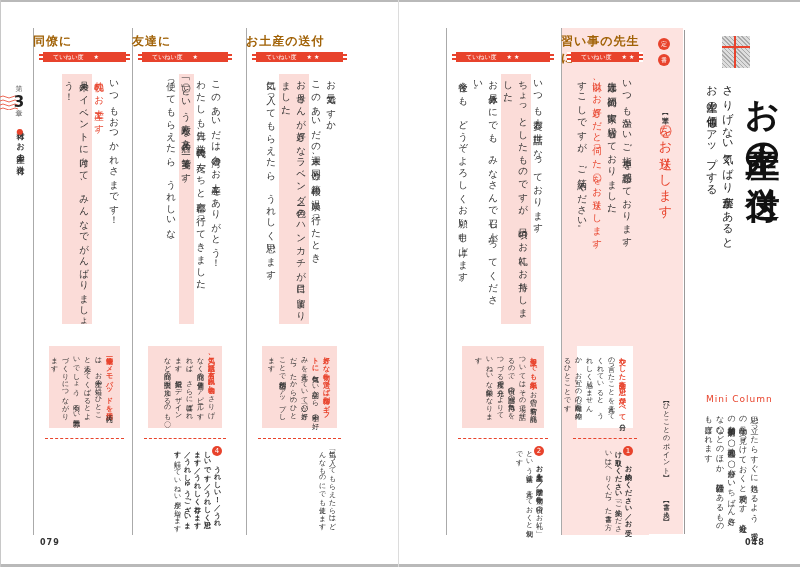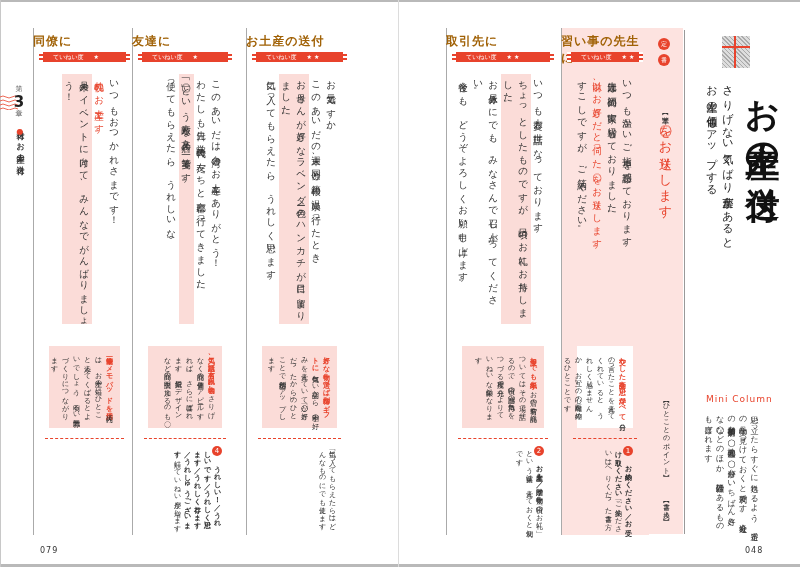--- a/index.html
+++ b/index.html
@@ -35,21 +35,21 @@
   .note { position: absolute; top: 318px; left: 16px; right: 16px; height: 82px; background: #fbdcd8; padding: 6px 6px; writing-mode: vertical-rl; font-family: "DejaVu Sans", sans-serif; font-size: 7px; line-height: 11px; color: #333; }
   .note .nt { color: #e8432c; font-weight: bold; }
   .dash { position: absolute; top: 410px; left: 12px; right: 12px; border-top: 1px dashed #e8432c; }
   .sub { position: absolute; top: 418px; right: 16px; height: 84px; writing-mode: vertical-rl; font-family: "DejaVu Sans", sans-serif; font-size: 7px; line-height: 10px; color: #333; }
   .sub .badge { display: inline-block; width: 10px; height: 10px; border-radius: 50%; background: #e8432c; color: #fff; font-size: 7px; line-height: 10px; text-align: center; writing-mode: horizontal-tb; margin-bottom: 2px; }
   .sub .hdr { font-weight: bold; }
 
   .pink-col { background: #fde3e0; }
   .pink-col .note { background: #fff; }
 
-  .page-num { position: absolute; bottom: 12px; font-family: "DejaVu Sans", sans-serif; font-size: 8px; color: #333; letter-spacing: 1px; }
+  .page-num { position: absolute; bottom: 20px; font-family: "DejaVu Sans", sans-serif; font-size: 8px; color: #333; letter-spacing: 1px; font-weight: bold; }
 
   
   .teiban { position: absolute; left: 649px; top: 28px; width: 34px; height: 506px; background: #fde3e0; }
   .teiban .circle { position: absolute; left: 9px; width: 12px; height: 12px; border-radius: 50%; background: #e8432c; color: #fff; font-family: "DejaVu Sans", sans-serif; font-size: 6px; line-height: 12px; text-align: center; }
   .teiban .phrase { position: absolute; left: 7px; top: 82px; writing-mode: vertical-rl; font-size: 13px; color: #e8432c; letter-spacing: 1px; }
   .teiban .phrase .tag { font-size: 7px; color: #333; }
   .teiban .label { position: absolute; left: 12px; writing-mode: vertical-rl; font-family: "DejaVu Sans", sans-serif; font-size: 7px; color: #333; }
 
   .right-rule { position: absolute; left: 684px; top: 30px; width: 1px; height: 504px; background: #999; }
 
@@ -149,21 +149,20 @@
     </div>
     <div class="dash"></div>
     <div class="sub">
       
       <span class="hdr"></span>
       <span>「気に入ってもらえたら」はどんなものにでも使えます</span>
     </div>
     </div>
     <div class="col" style="left: 446px; width: 114px;">
     <div class="vline" style="left:0"></div>
-    <div class="col-title">取引先に</div>
     <div class="ribbon">
       <span>ていねい度</span><span class="stars">★★</span>
     </div>
     <div class="letter">
         <span class="line ">いつも大変お世話になっております。</span>
         <span class="line hl">ちょっとしたものですが、日頃のお礼にお持ちしました。</span>
         <span class="line ">お昼休みにでも、みなさんで召し上がってください。</span>
         <span class="line ">今後とも、どうぞよろしくお願い申し上げます。</span>
       </div>
     <div class="note">

